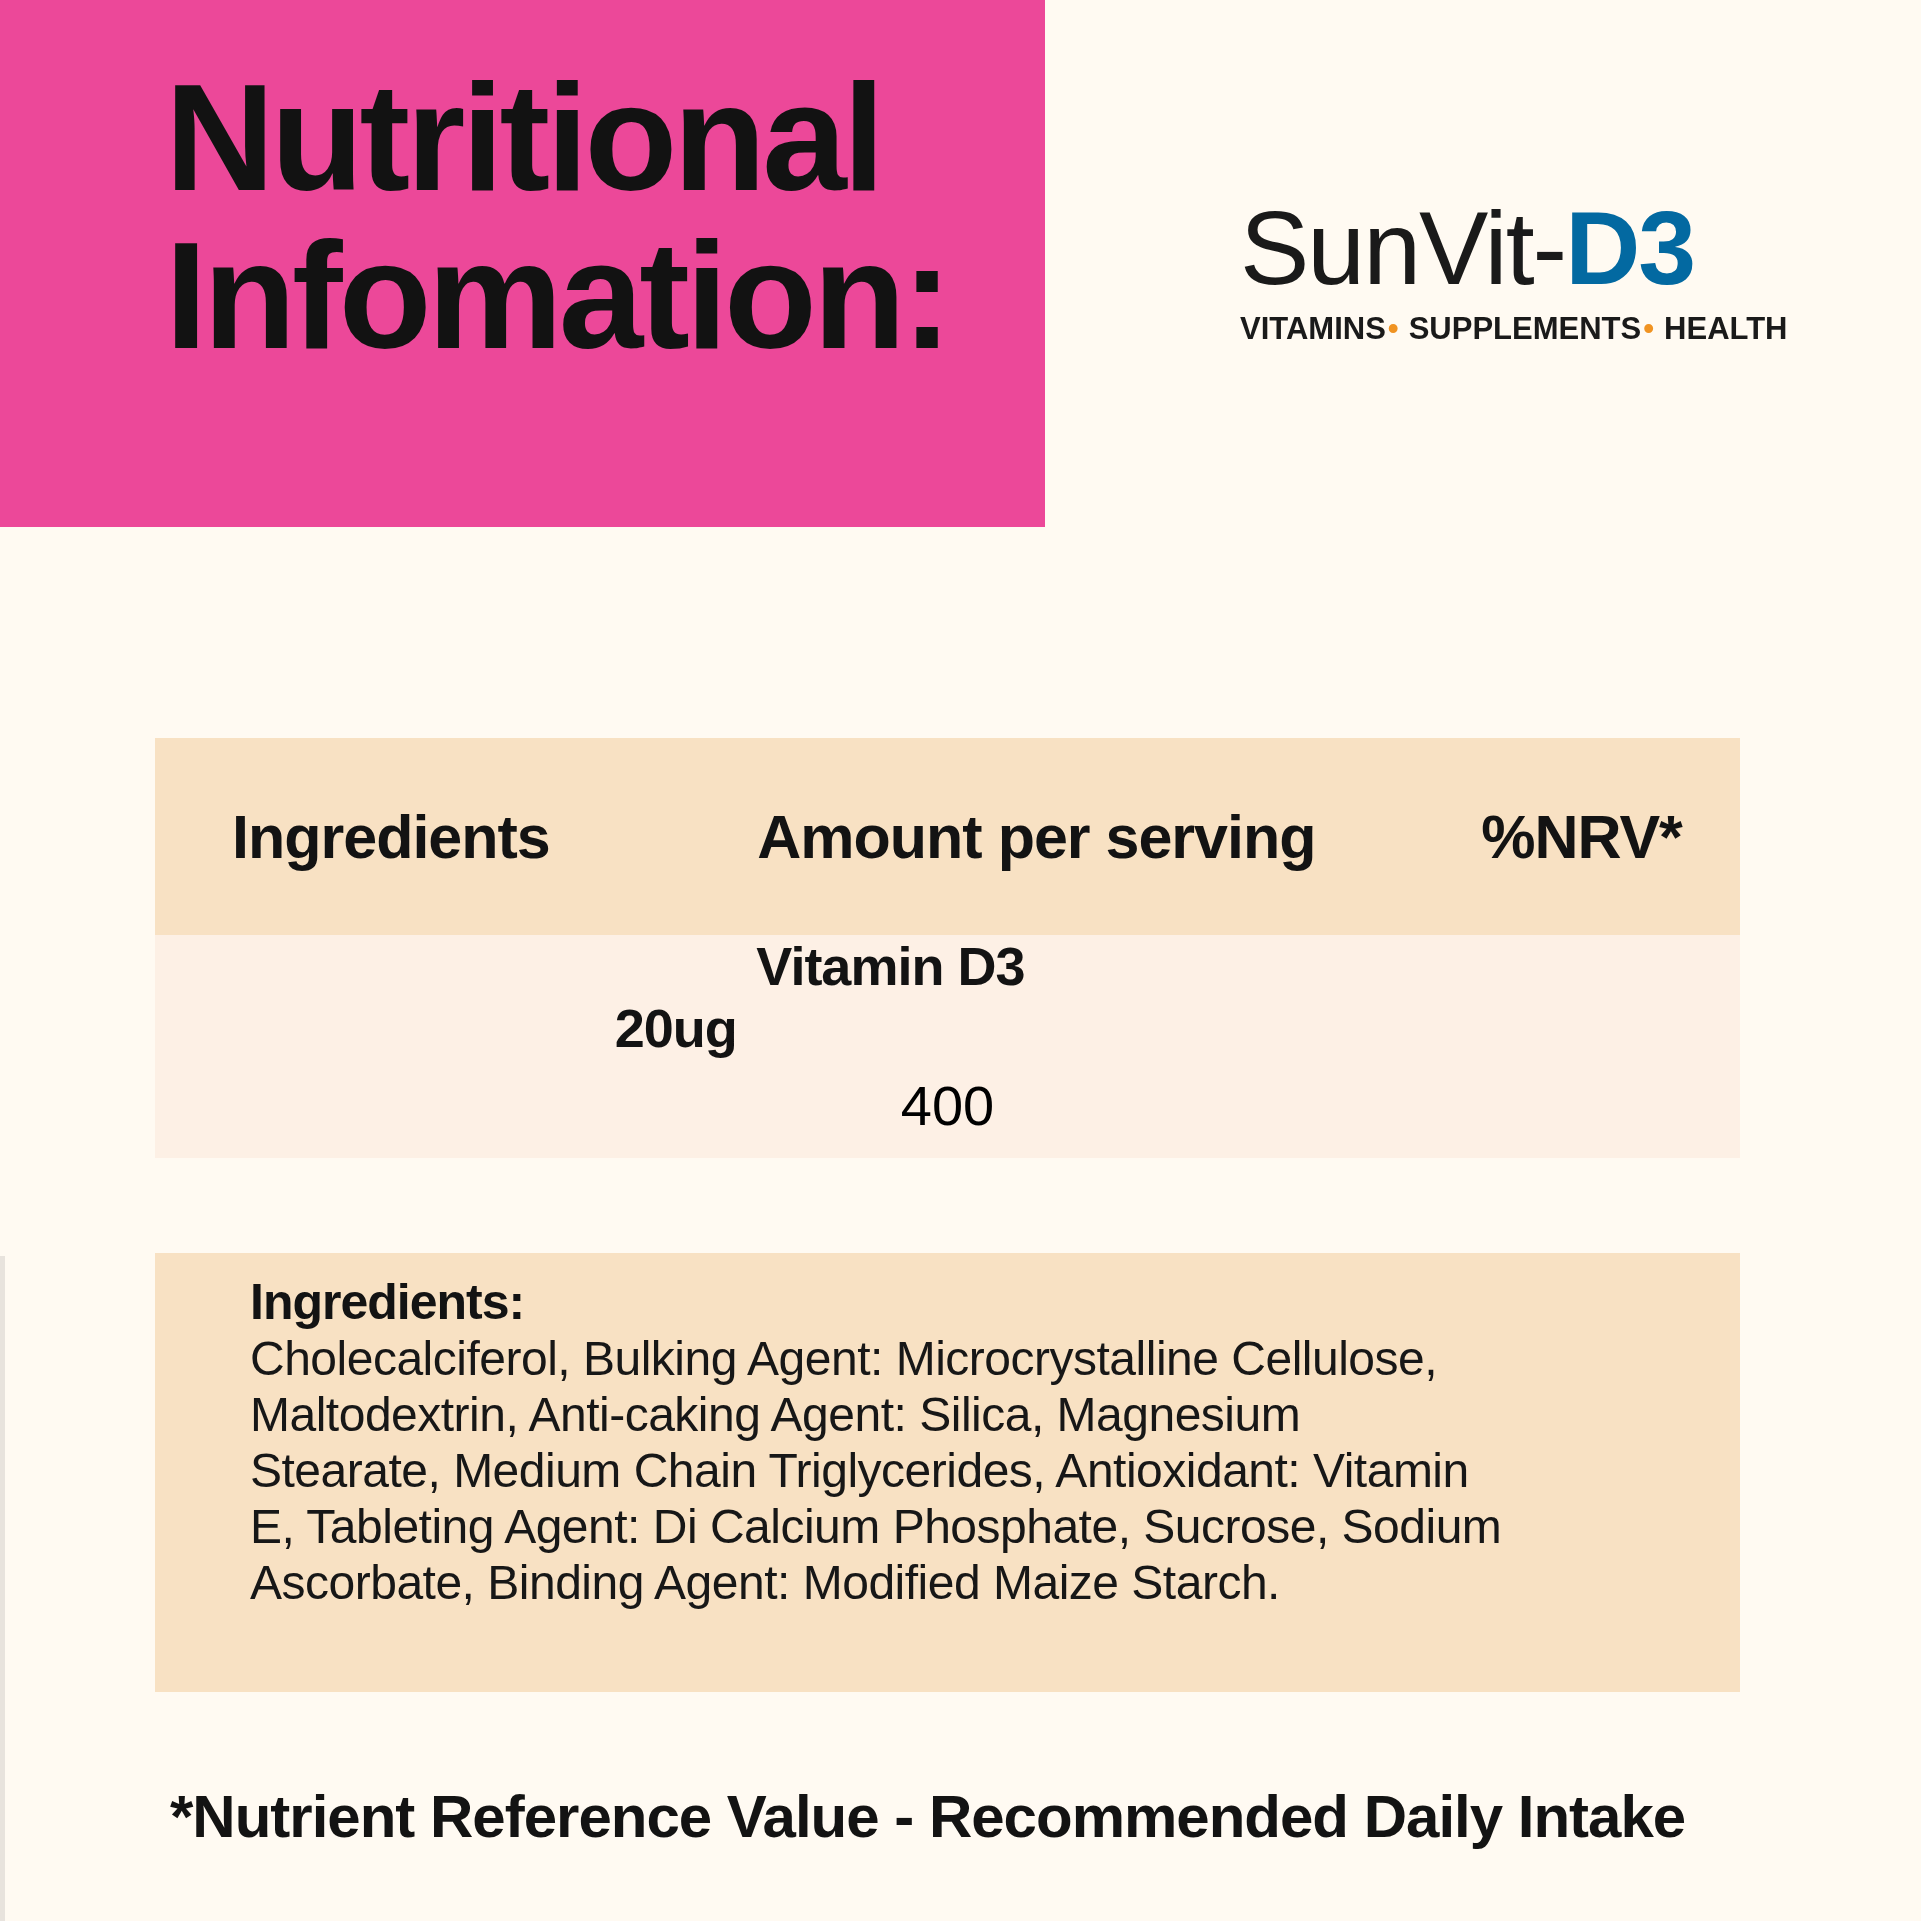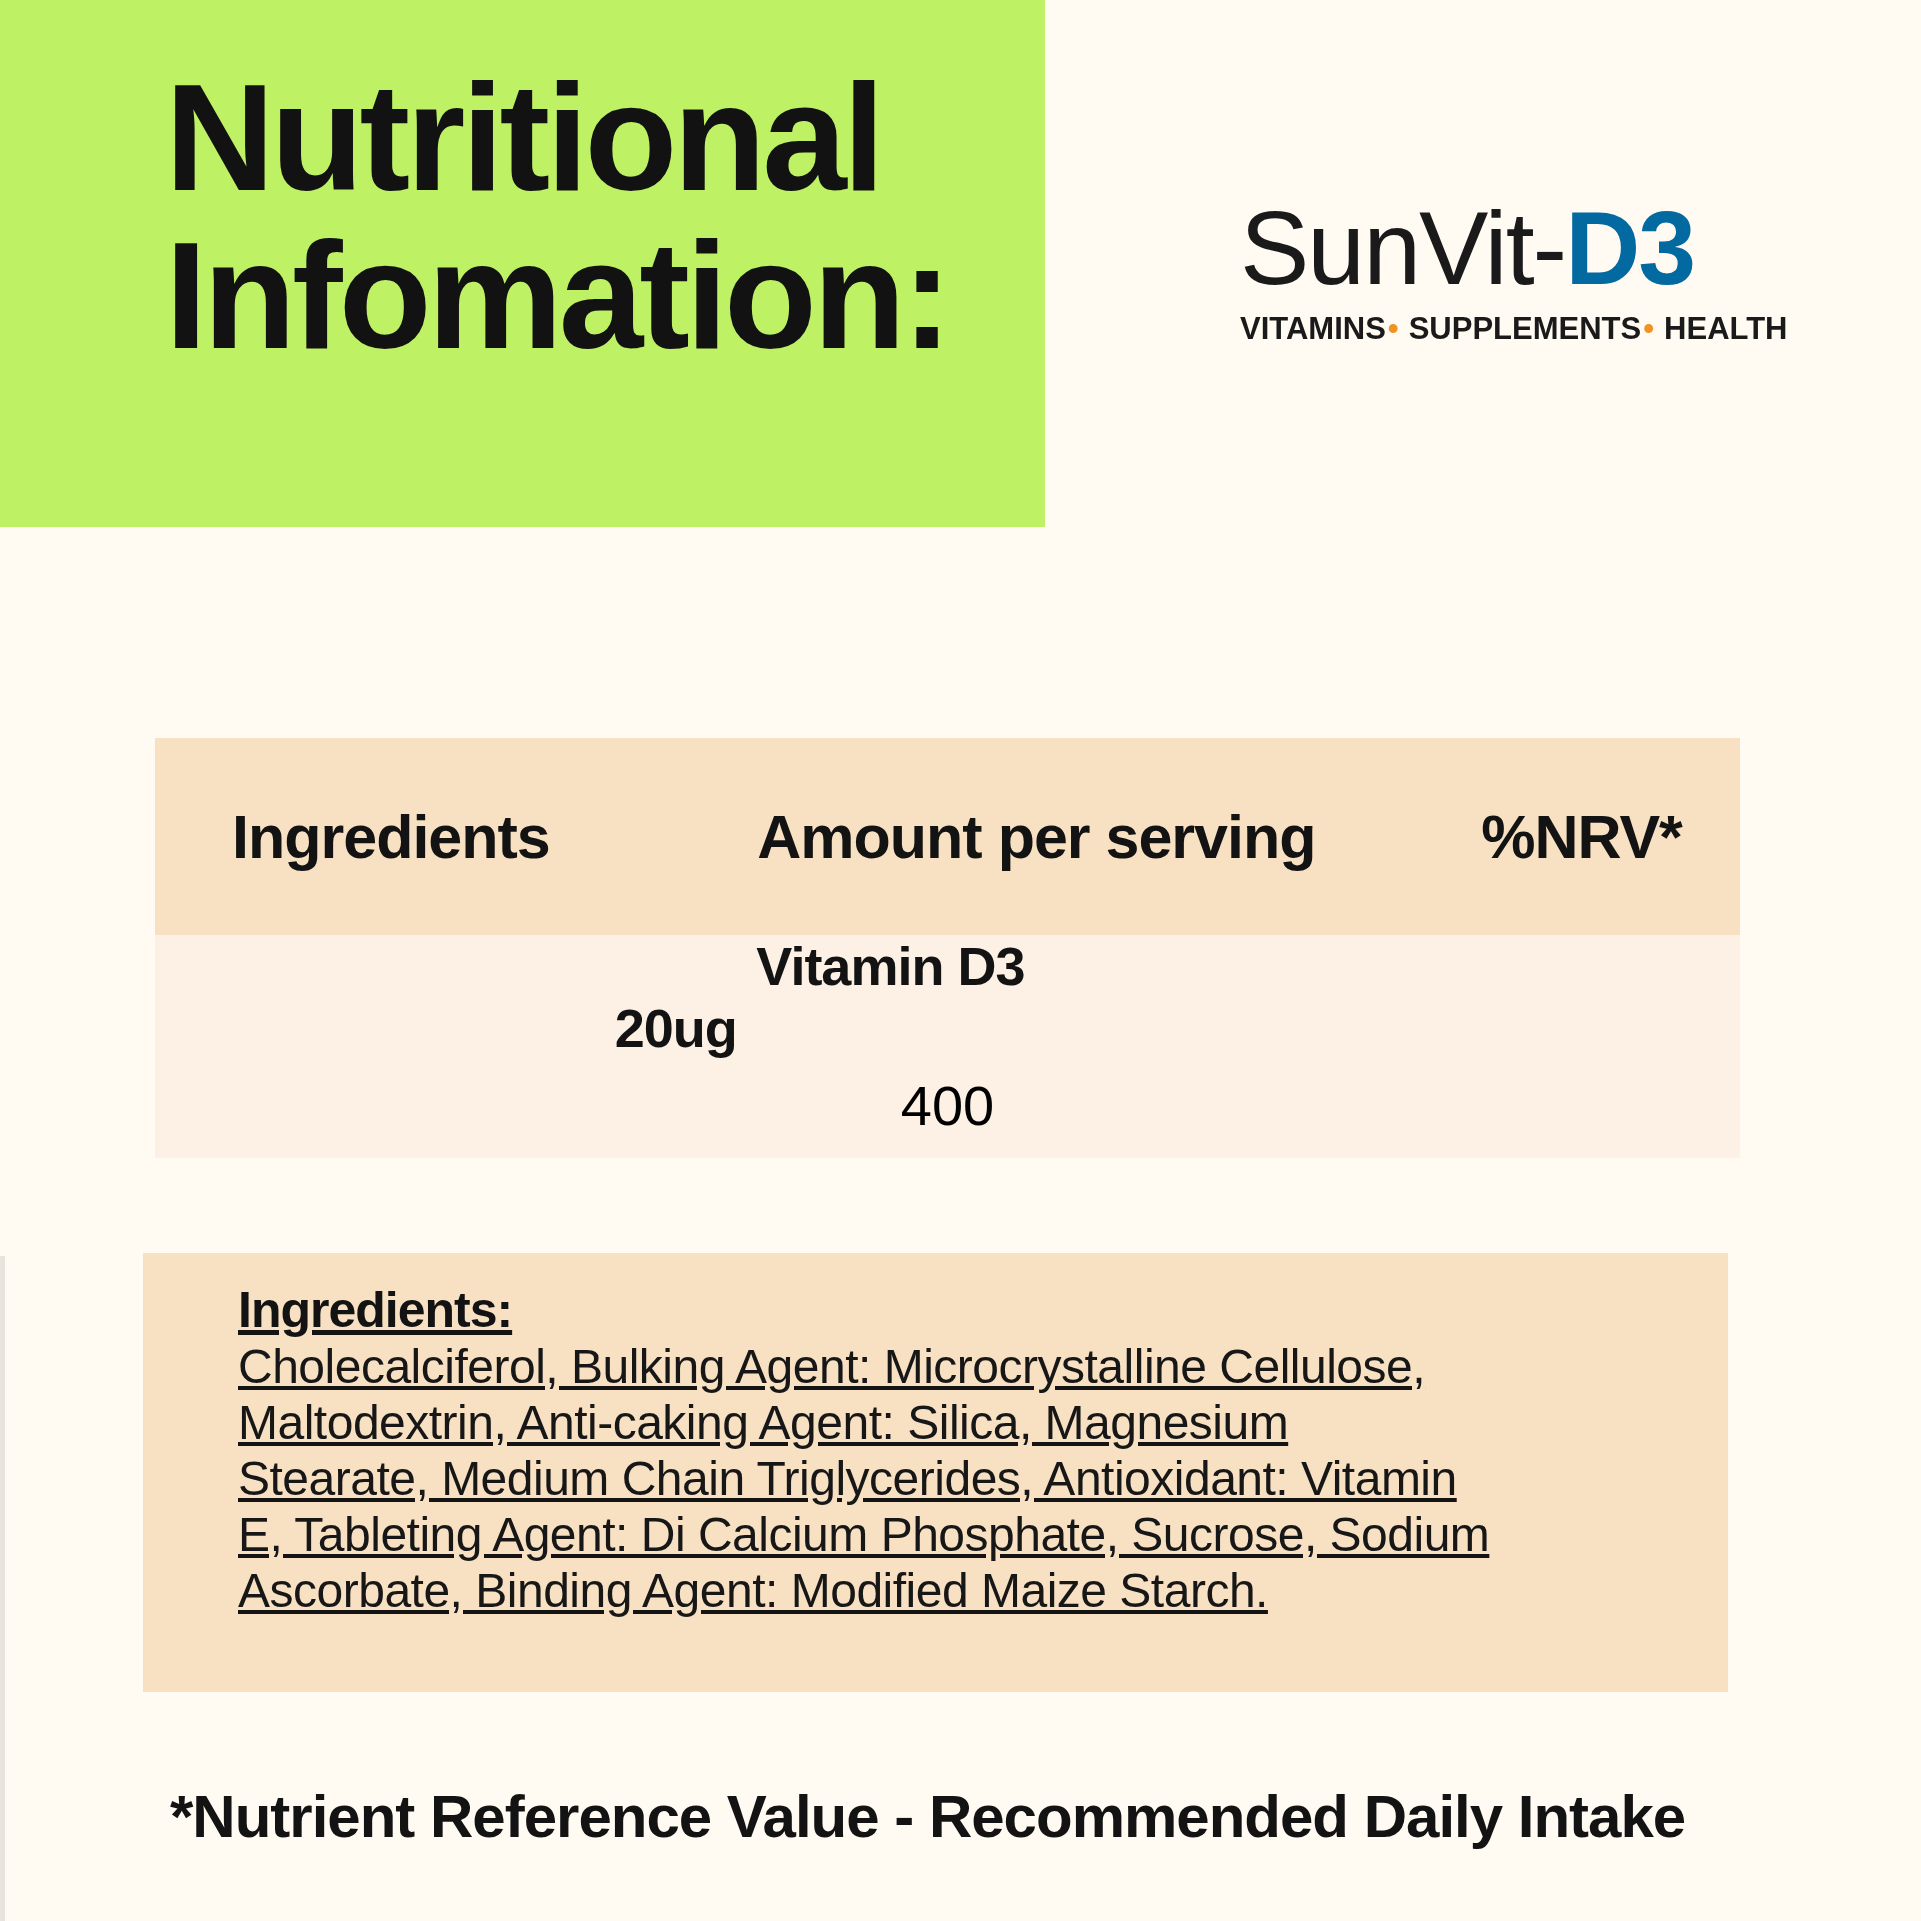--- a/index.html
+++ b/index.html
@@ -8,21 +8,21 @@
     width:1921px;height:1921px;
     background:#fffaf2;
     overflow:hidden;
     font-family:"Liberation Sans", sans-serif;
     color:#141414;
   }
   
   .title-block{
     position:absolute;left:0;top:0;
     width:1045px;height:527px;
-    background:#bef264;
+    background:#ec4899;
   }
   .title-text{
     position:absolute;left:165px;top:58px;
     font-size:152px;font-weight:700;
     line-height:1.04;letter-spacing:-4px;
     white-space:pre;color:#121212;
   }
   
   .logo-block{
     position:absolute;left:1240px;top:196px;
@@ -46,25 +46,24 @@
   .col1{width:38%;box-sizing:border-box;}
   .col2{width:42%;text-align:left;}
   .col3{width:20%;text-align:center;}
   .t-head .col1{padding-left:77px;}
   .t-data .col1{padding-left:110px;}
   .t-head div{font-size:61px;font-weight:700;letter-spacing:-1px;color:#131313;}
   .t-data .cell-strong{font-size:54px;font-weight:700;letter-spacing:-1px;color:#131313;}
   .t-data .cell-plain{font-size:56px;font-weight:400;letter-spacing:0px;color:#000000;padding-top:14px;}
   
   .ingredients-panel{
-    position:absolute;left:143px;top:1253px;
+    position:absolute;left:155px;top:1253px;
     width:1585px;height:439px;box-sizing:border-box;
     background:#f8e1c3;
-    padding:28px 50px 0 95px;
-    text-decoration:underline;
+    padding:20px 50px 0 95px;
   }
   .ingredients-heading{
     font-size:50px;font-weight:700;letter-spacing:-1px;color:#131313;
     line-height:58px;
   }
   .ingredients-body{
     font-size:48px;font-weight:400;letter-spacing:-0.5px;color:#171717;
     line-height:56px;white-space:pre;
   }
   

